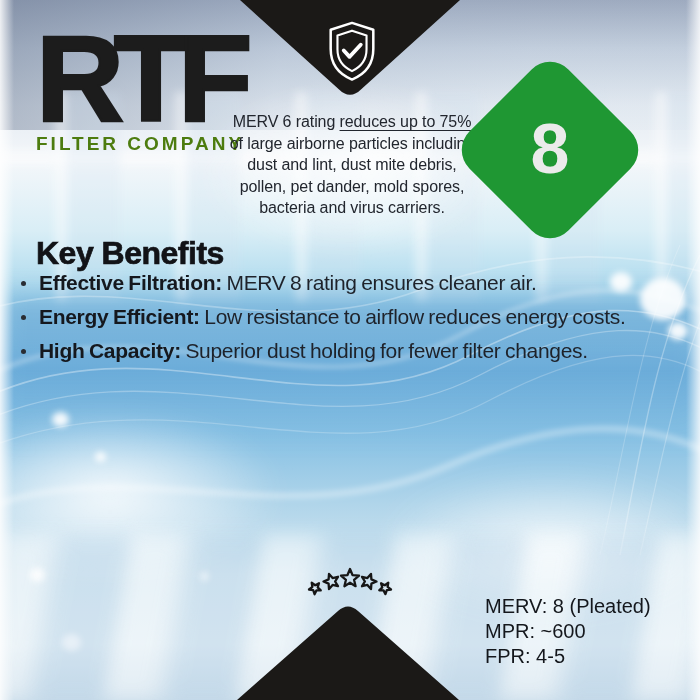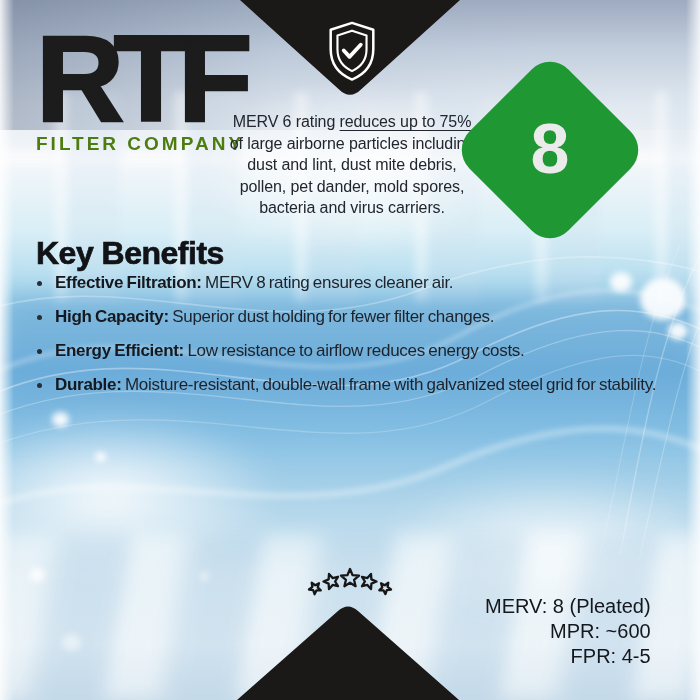--- a/index.html
+++ b/index.html
@@ -59,32 +59,32 @@
   .diamond{position:absolute;left:480px;top:80px;width:140px;height:140px;border-radius:26px;
     transform:rotate(45deg);background:#1f9733;}
   .diamond-label{position:absolute;left:550px;top:150px;transform:translate(-50%,-52%);
     text-align:center;color:#ebebeb;}
   .diamond-label .merv{font-size:27px;font-weight:bold;letter-spacing:2px;line-height:28px;}
   .diamond-label .num{font-size:70px;font-weight:bold;line-height:62px;}
 
   
   .kb-heading{position:absolute;left:36px;top:235px;margin:0;font-size:32px;font-weight:bold;
     letter-spacing:-0.5px;color:#121317;-webkit-text-stroke:0.7px #121317;}
-  .benefits{position:absolute;left:36px;top:266px;width:650px;margin:0;padding:0;list-style:none;
-    font-size:17px;line-height:34px;letter-spacing:-0.3px;word-spacing:-1px;color:#1e222a;}
+  .benefits{position:absolute;left:20px;top:266px;width:650px;margin:0;padding:0;list-style:none;
+    font-size:21px;line-height:34px;letter-spacing:-0.3px;word-spacing:-1px;color:#1e222a;}
   .benefits li{position:relative;padding-left:19px;}
   .benefits b{color:#15181e;}
   .dot{position:absolute;left:1px;top:14.5px;width:5px;height:5px;border-radius:50%;background:#2a2d33;}
 
   
   .stars{position:absolute;left:303px;top:564px;width:94px;height:38px;}
   .bottom-ribbon{position:absolute;left:230px;bottom:0;width:240px;height:100px;}
   .rating{position:absolute;left:485px;top:594px;color:#14171c;}
   .rating-title{font-size:20px;font-weight:bold;line-height:26px;}
-  .rating-line{font-size:20px;line-height:25px;text-align:right;}
+  .rating-line{font-size:20px;line-height:25px;}
 </style>
 </head>
 <body>
 
 <div class="poster">
 
   <div class="bg-base"></div>
   <div class="top-shade"></div>
   <div class="bg-windows"></div>
   <div class="band-deep"></div>
@@ -140,23 +140,22 @@
   <p class="description"><span>MERV 6 rating </span><span class="u">reduces up to 75%</span><span> of large airborne particles including dust and lint, dust mite debris, pollen, pet dander, mold spores, bacteria and virus carriers.</span></p>
 
   <div class="diamond" style="background: rgb(31, 151, 51);"></div>
   <div class="diamond-label">
     <div class="num">8</div>
   </div>
 
   <h2 class="kb-heading">Key Benefits</h2>
   <ul class="benefits">
     <li><span class="dot"></span><b>Effective Filtration:</b> <span>MERV 8 rating ensures cleaner air.</span></li>
+    <li><span class="dot"></span><b>Energy Efficient:</b> <span>Low resistance to airflow reduces energy costs.</span></li>
     <li><span class="dot"></span><b>High Capacity:</b> <span>Superior dust holding for fewer filter changes.</span></li>
-    <li><span class="dot"></span><b>Energy Efficient:</b> <span>Low resistance to airflow reduces energy costs.</span></li>
-    <li><span class="dot"></span><b>Durable:</b> <span>Moisture-resistant, double-wall frame with galvanized steel grid for stability.</span></li>
   </ul>
 
   <svg class="stars" viewBox="0 0 94 38" xmlns="http://www.w3.org/2000/svg">
     <defs>
       <path id="star" d="M0,-10 L2.64,-3.64 L9.51,-3.09 L4.28,1.39 L5.88,8.09 L0,4.5 L-5.88,8.09 L-4.28,1.39 L-9.51,-3.09 L-2.64,-3.64 Z"></path>
     </defs>
     <g fill="none" stroke="#161616" stroke-width="2.3" stroke-linejoin="round">
       <use href="#star" transform="translate(12,24) rotate(-32) scale(0.62)" stroke-width="3.7"></use>
       <use href="#star" transform="translate(28.5,17.5) rotate(-18) scale(0.8)" stroke-width="2.9"></use>
       <use href="#star" transform="translate(47,14.5) scale(0.95)" stroke-width="2.4"></use>

